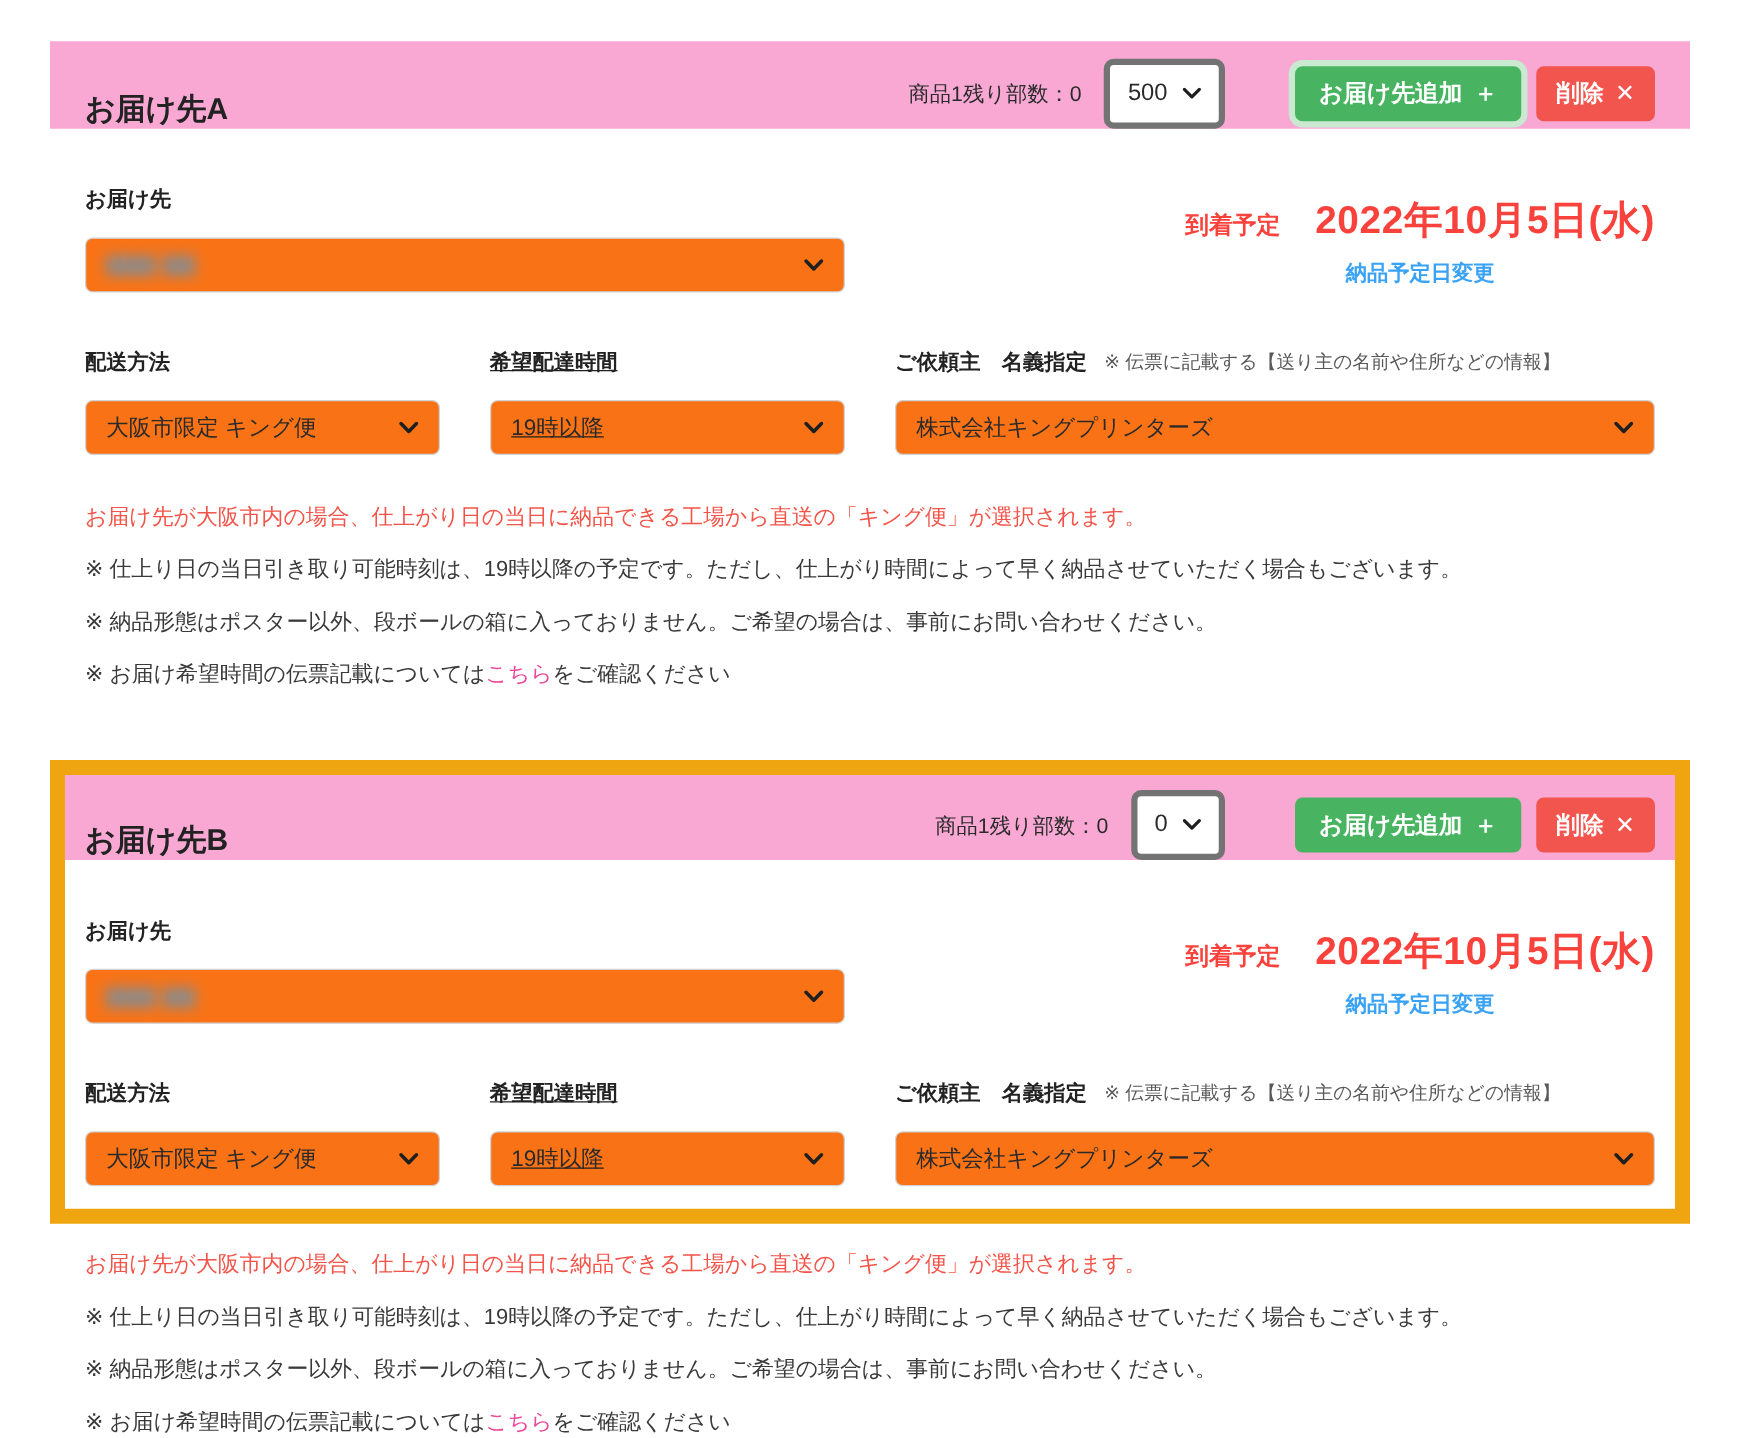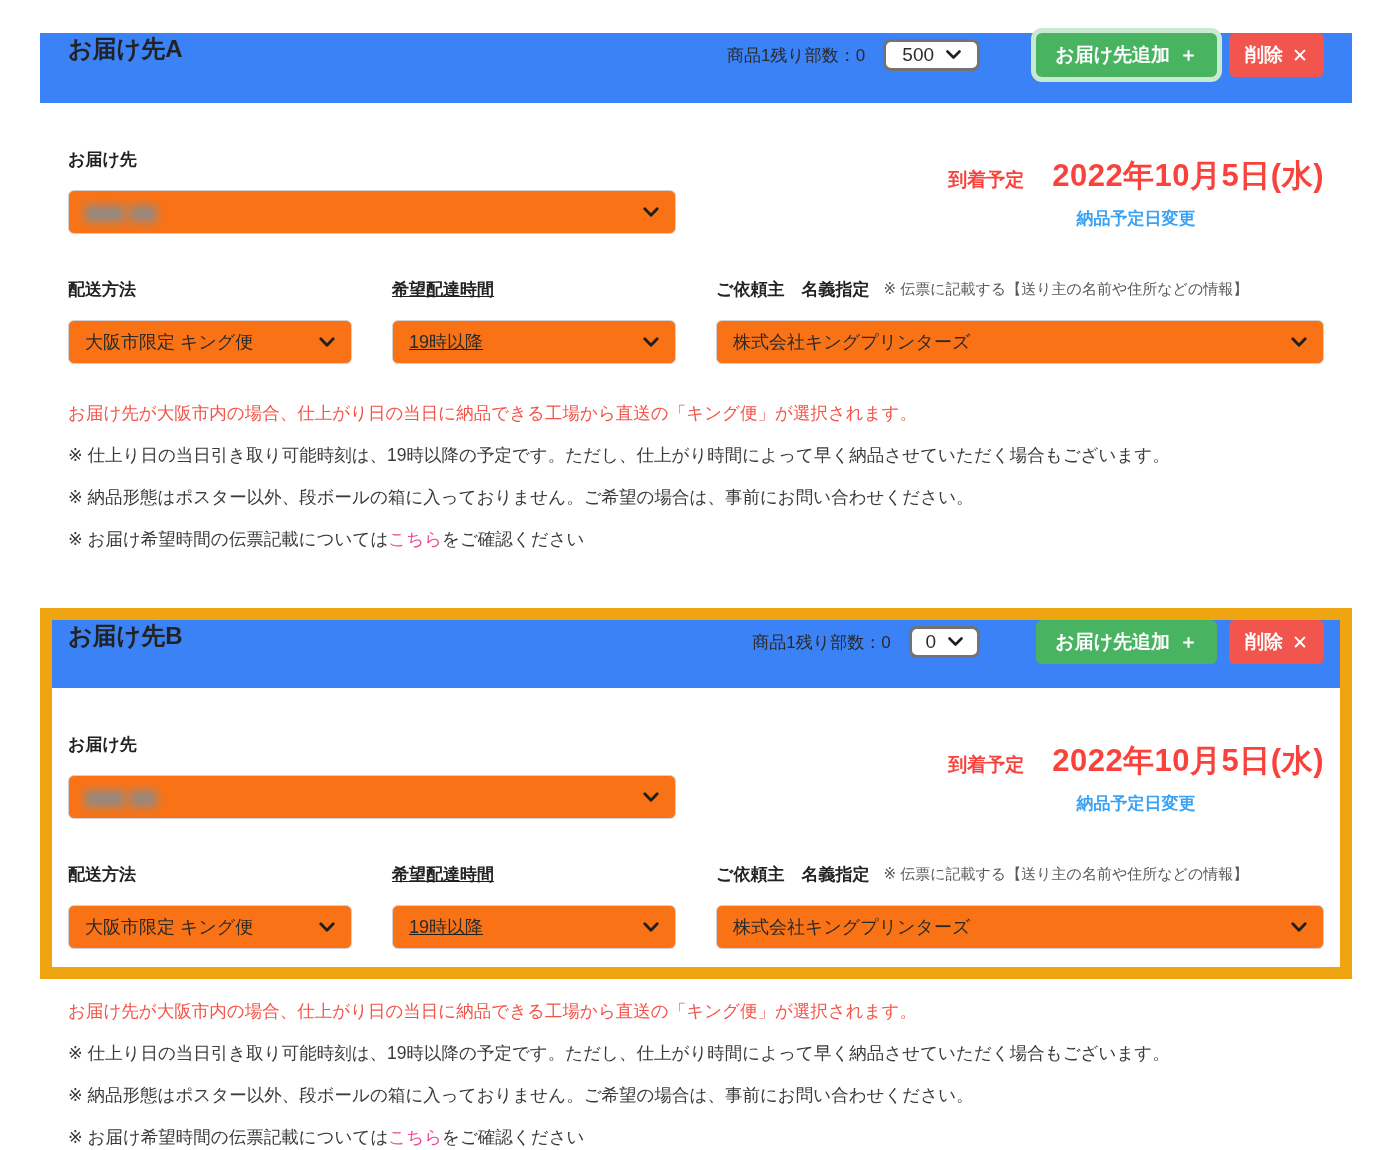--- a/index.html
+++ b/index.html
@@ -11,30 +11,30 @@
   }
   .page { padding: 33px 40px 30px; }
 
   
   .card { margin-bottom: 0; }
   .card.highlighted {
     border: 12px solid #efa50f;
     margin-top: 56px;
   }
   .card-header {
-    background: #3b82f6; height: 70px;
-    display: flex; align-items: flex-start; justify-content: space-between;
+    background: #f9a8d4; height: 70px;
+    display: flex; align-items: flex-end; justify-content: space-between;
     padding: 0 28px;
   }
   .card.highlighted .card-header { padding: 0 16px 0 16px; height: 68px; }
   .card-title { font-size: 24px; font-weight: bold; color: #222; }
   .header-right { display: flex; align-items: center; }
   .remaining { font-size: 17px; color: #2a2a2a; margin-right: 18px; }
   .qty-select {
-    height: 32px; background: #fff; border: 3px solid #737373; border-radius: 8px;
+    height: 56px; background: #fff; border: 5px solid #737373; border-radius: 8px;
     display: flex; align-items: center; justify-content: center; gap: 12px;
     font-size: 19px; color: #2a2a2a; padding: 0 14px; cursor: pointer;
   }
   .qty-wide { min-width: 97px; }
   .qty-narrow { min-width: 70px; }
   .btn {
     height: 44px; border: none; border-radius: 6px; cursor: pointer;
     display: flex; align-items: center; gap: 9px;
     font-family: inherit; font-size: 19px; font-weight: bold; color: #fff;
   }

